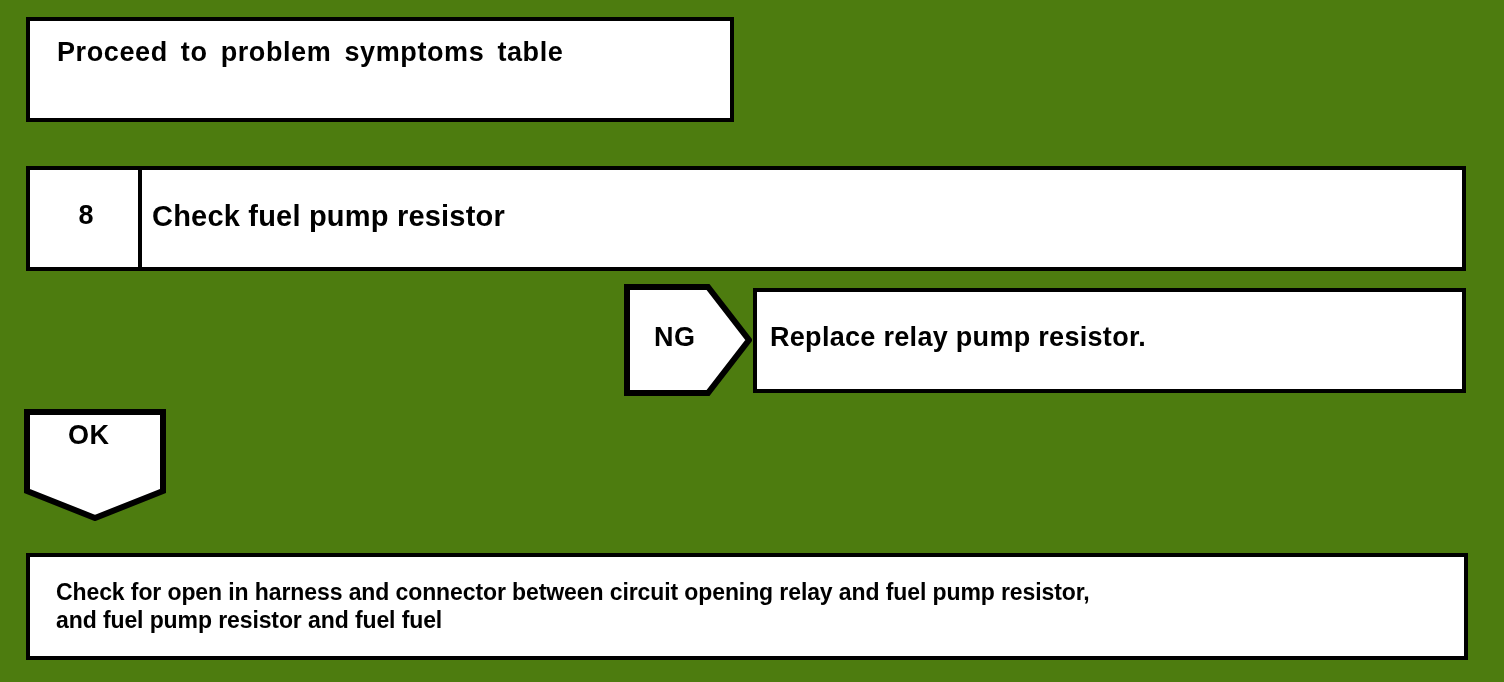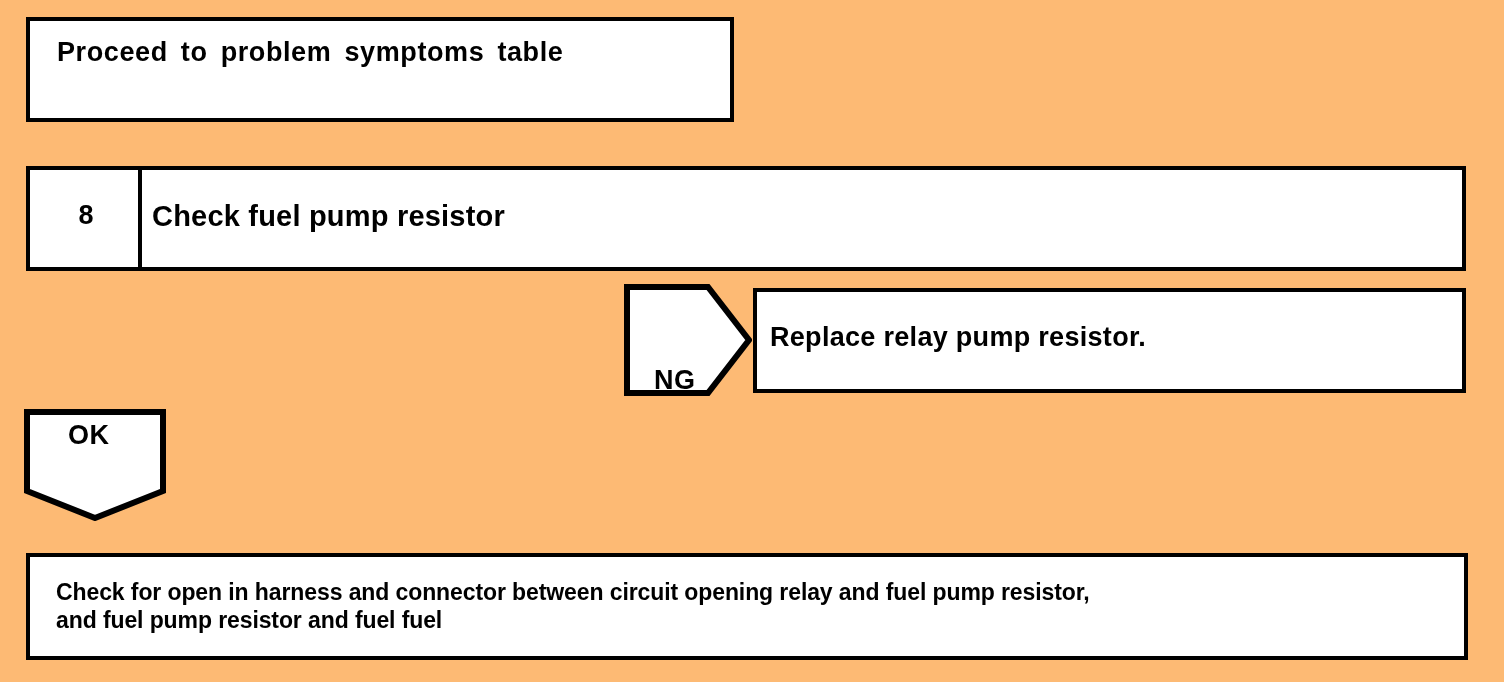--- a/index.html
+++ b/index.html
@@ -7,21 +7,21 @@
     padding: 0;
     background: #ffffff;
   }
   body {
     font-family: "Liberation Sans", sans-serif;
   }
   #canvas {
     position: relative;
     width: 1504px;
     height: 682px;
-    background: #fdba74;
+    background: #4d7c0f;
     overflow: hidden;
   }
   .box {
     position: absolute;
     border: 4px solid #000000;
     background: #ffffff;
     box-sizing: border-box;
   }
   .boxtext {
     position: absolute;
@@ -82,21 +82,20 @@
     top: 284px;
     width: 128px;
     height: 112px;
   }
   #ng-arrow svg { display: block; }
   #ng-label {
     left: 654px;
     top: 322px;
     font-size: 27px;
     letter-spacing: 0.5px;
-    margin-top: 43px;
   }
 
   
   #replace-box {
     left: 753px;
     top: 288px;
     width: 713px;
     height: 105px;
   }
   #replace-label {

